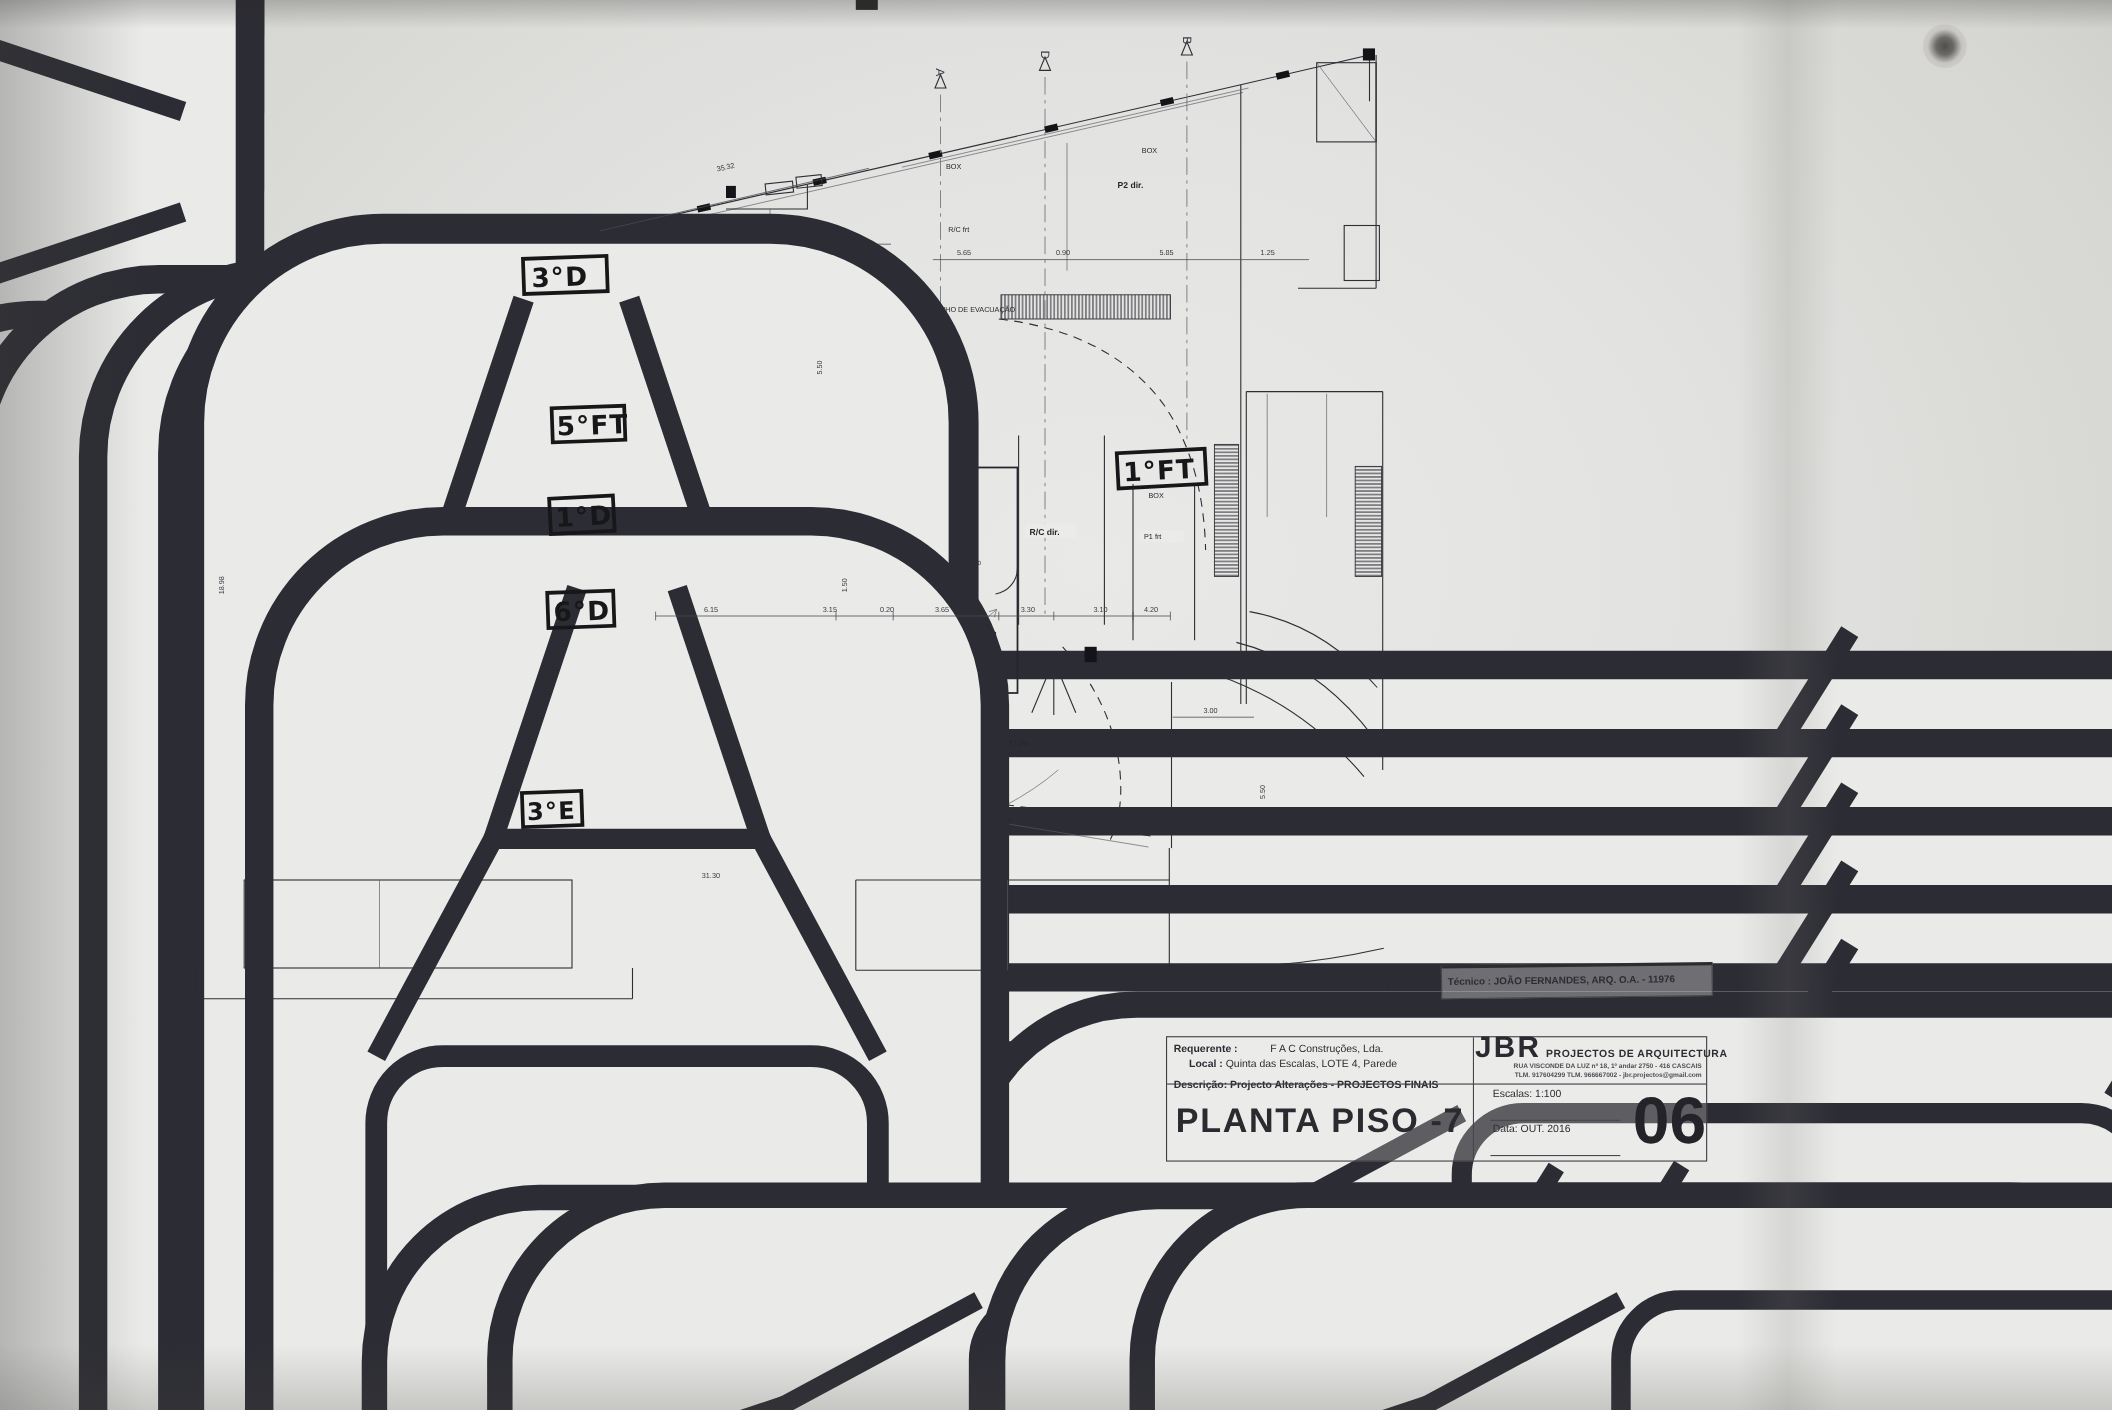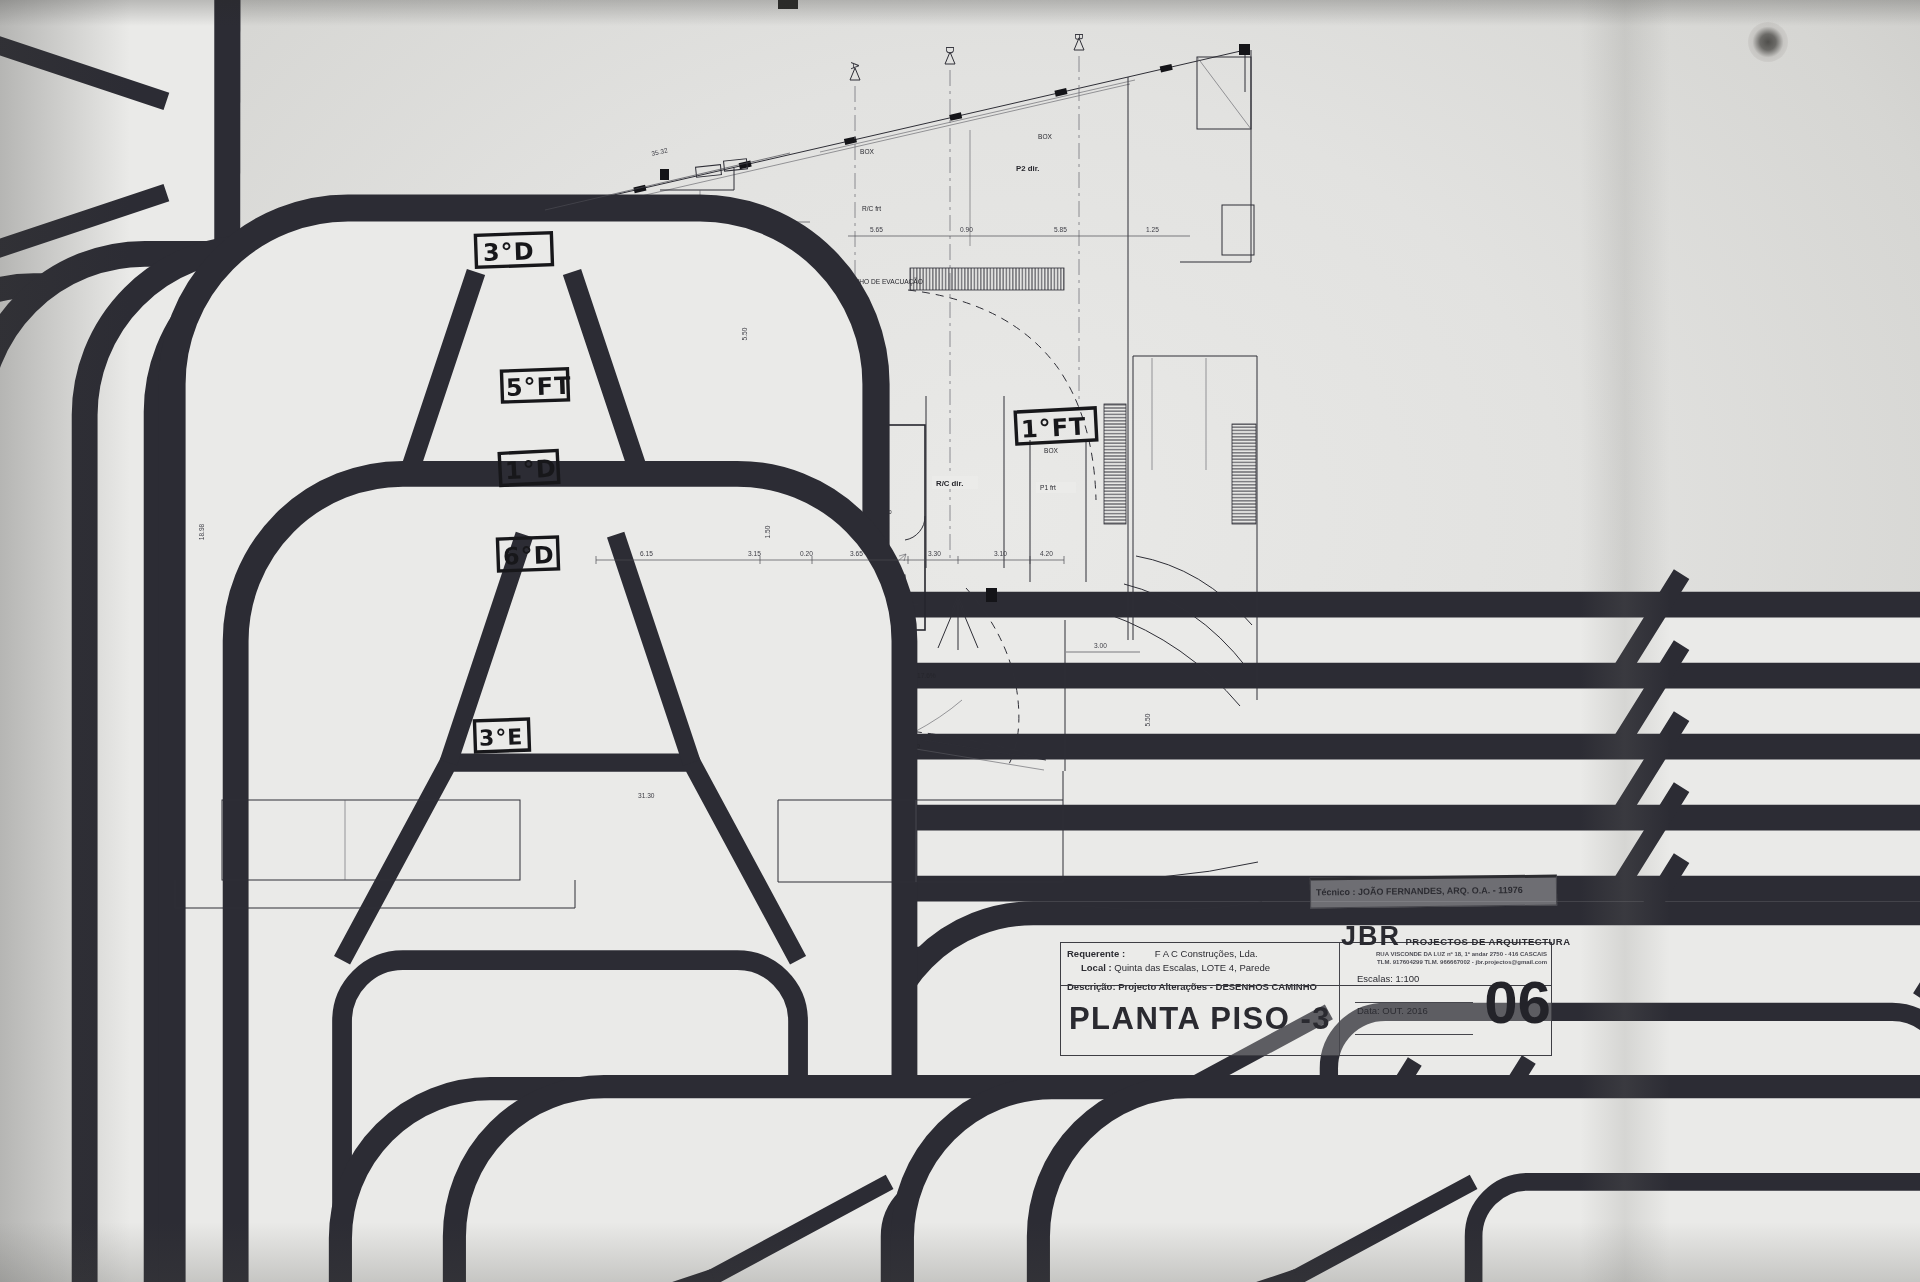--- a/index.html
+++ b/index.html
@@ -37,21 +37,21 @@
   
   .tb{position:absolute;color:#2c2c32;}
   .tb-tecnico{left:1310px;top:876px;width:240px;height:27px;border:1px solid #46464c;border-top:3px solid #2c2c30;
     font-size:9px;font-weight:bold;line-height:24px;padding-left:5px;transform:rotate(-.7deg);background:rgba(236,236,234,.35);}
   .tb-main{left:1060px;top:942px;width:490px;height:112px;border:1.4px solid #3e3e44;background:rgba(238,238,236,.25);}
   .tb-leftcol{position:absolute;left:0;top:0;width:278px;height:100%;border-right:1px solid #46464c;}
   .tb-row{font-size:9.5px;font-weight:bold;white-space:nowrap;padding-left:6px;}
   .tb-hr{position:absolute;left:0;top:42px;width:100%;border-top:1.2px solid #3e3e44;}
   .tb-title{position:absolute;left:0;width:278px;top:58px;text-align:center;font-size:31px;font-weight:bold;
     letter-spacing:1.5px;color:#2a2a30;}
-  .tb-rightcol{position:absolute;left:278px;top:0;width:212px;height:100%;}
+  .tb-rightcol{position:absolute;left:278px;top:16px;width:212px;height:100%;}
   .jbr{position:absolute;left:2px;top:-22px;white-space:nowrap;}
   .jbr b{font-size:27px;letter-spacing:2px;color:#2a2a30;}
   .jbr span{font-size:9.5px;font-weight:bold;letter-spacing:.5px;}
   .addr{position:absolute;left:2px;right:4px;top:8px;text-align:right;font-size:6px;font-weight:bold;
     color:#4e4e56;line-height:7.5px;white-space:nowrap;}
   .scaledate{position:absolute;left:16px;top:28px;width:118px;font-size:9.5px;}
   .scaledate div{border-bottom:1px solid #46464c;padding:2px 0 18px 2px;white-space:nowrap;}
   .sheetno{position:absolute;right:0px;top:30px;font-size:60px;font-weight:bold;line-height:1;color:#232329;}
 </style>
 </head>
@@ -430,23 +430,23 @@
       <div class="tb-row" style="padding-top:5px;">
         <span>Requerente :</span>
         <span style="font-weight:normal;padding-left:27px;">F A C Construções, Lda.</span>
       </div>
       <div class="tb-row" style="padding-top:3px;padding-left:20px;">
         <span>Local :</span>
         <span style="font-weight:normal;">Quinta das Escalas, LOTE 4, Parede</span>
       </div>
       <div class="tb-row" style="padding-top:8px;">
         <span>Descrição:</span>
-        <span>Projecto Alterações - DESENHOS CAMINHO</span>
-      </div>
-      <div class="tb-title">PLANTA PISO -3</div>
+        <span>Projecto Alterações - PROJECTOS FINAIS</span>
+      </div>
+      <div class="tb-title">PLANTA PISO -7</div>
     </div>
     <div class="tb-hr"></div>
     <div class="tb-rightcol">
       <div class="jbr">
         <b>JBR</b>
         <span>PROJECTOS DE ARQUITECTURA</span>
       </div>
       <div class="addr">
         <div>RUA VISCONDE DA LUZ nº 18, 1º andar  2750 - 416  CASCAIS</div>
         <div>TLM. 917604299 TLM. 966667002 - jbr.projectos@gmail.com</div>

